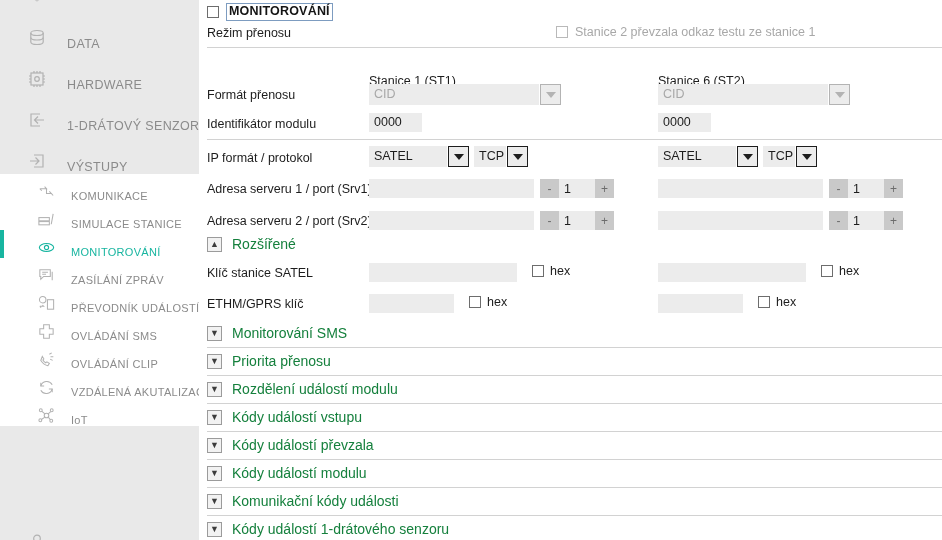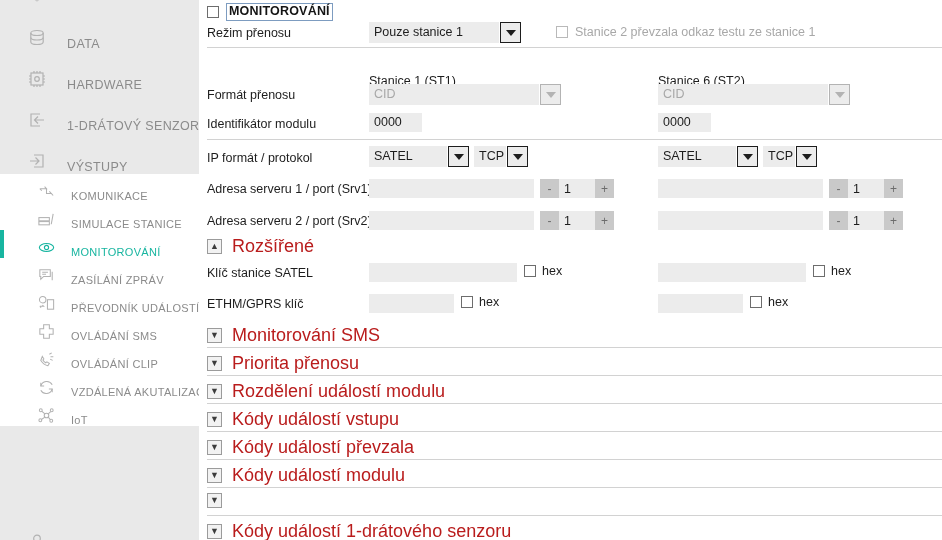--- a/index.html
+++ b/index.html
@@ -153,35 +153,35 @@
   }
   .spin .sval {
     width: 36px; height: 19px;
     background: #ececec;
     font-size: 12.5px;
     color: #1d1d1d;
     display: flex; align-items: center;
     padding-left: 5px;
   }
 
-  .hexwrap { position: absolute; display: flex; align-items: center; gap: 6px; }
+  .hexwrap { position: absolute; display: flex; align-items: center; gap: 6px; margin-left: 8px; }
   .hexwrap .hexlbl { font-size: 12.5px; color: #1d1d1d; }
 
   .expander { position: absolute; display: flex; align-items: center; gap: 10px; }
   .exp-btn {
     width: 15px; height: 15px;
     border: 1px solid #9b9b9b;
     background: #f2f2f2;
     display: flex; align-items: center; justify-content: center;
     flex: 0 0 15px;
     color: #3c3c3c;
     font-size: 9px;
     line-height: 1;
   }
-  .exp-lbl { font-size: 18px; color: #b91c1c; white-space: nowrap; }
+  .exp-lbl { font-size: 14px; color: #15803d; white-space: nowrap; }
 
   .sec-row { position: absolute; left: 8px; width: 735px; height: 28px; }
   .sec-row .expander { left: 0; top: 5px; }
   .sec-row .ruler { position: absolute; left: 0; bottom: 0; width: 735px; height: 1px; background: #d2d2d2; }
 
   .colhdr { position: absolute; font-size: 12.5px; color: #1d1d1d; margin-top: 16px; }
 </style>
 </head>
 <body>
 
@@ -356,24 +356,20 @@
   </div>
 
   <div class="main">
 
     <div class="title-row">
       <span class="cb"></span>
       <span class="title-txt">MONITOROVÁNÍ</span>
     </div>
 
     <div class="lbl" style="left:8px; top:26px;">Režim přenosu</div>
-    <div class="combo" style="left:170px; top:22px; width:152px;">
-      <div class="cbox" style="width:130px;">Pouze stanice 1</div>
-      <div class="arrow"></div>
-    </div>
 
     <div style="position:absolute;left:357px;top:25px;display:flex;align-items:center;gap:7px;">
       <span class="cb dis"></span>
       <span class="lbl dis" style="position:static;">Stanice 2 převzala odkaz testu ze stanice 1</span>
     </div>
 
     <div class="hr" style="left:8px; top:47px; width:735px;"></div>
 
     <div class="colhdr" style="left:170px; top:58px;">Stanice 1 (ST1)</div>
     <div class="colhdr" style="left:459px; top:58px;">Stanice 6 (ST2)</div>
@@ -507,20 +503,21 @@
     <div class="sec-row" style="top:460px;">
       <div class="expander">
           <span class="exp-btn">▼</span>
           <span class="exp-lbl">Kódy událostí modulu</span>
         </div>
       <div class="ruler"></div>
     </div>
     <div class="sec-row" style="top:488px;">
       <div class="expander">
           <span class="exp-btn">▼</span>
+          <span class="exp-lbl">Komunikační kódy události</span>
         </div>
       <div class="ruler"></div>
     </div>
     <div class="sec-row" style="top:516px;">
       <div class="expander">
           <span class="exp-btn">▼</span>
           <span class="exp-lbl">Kódy událostí 1-drátového senzoru</span>
         </div>
     </div>
 

